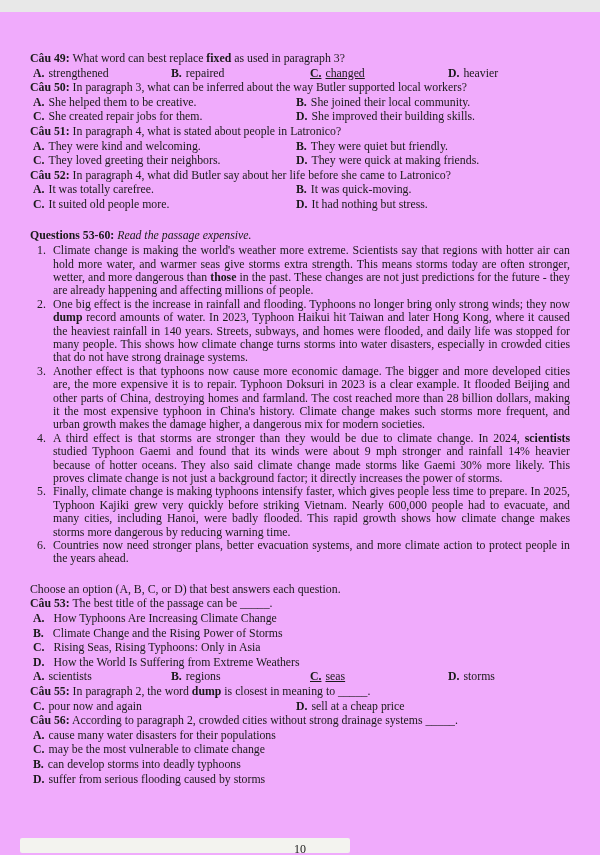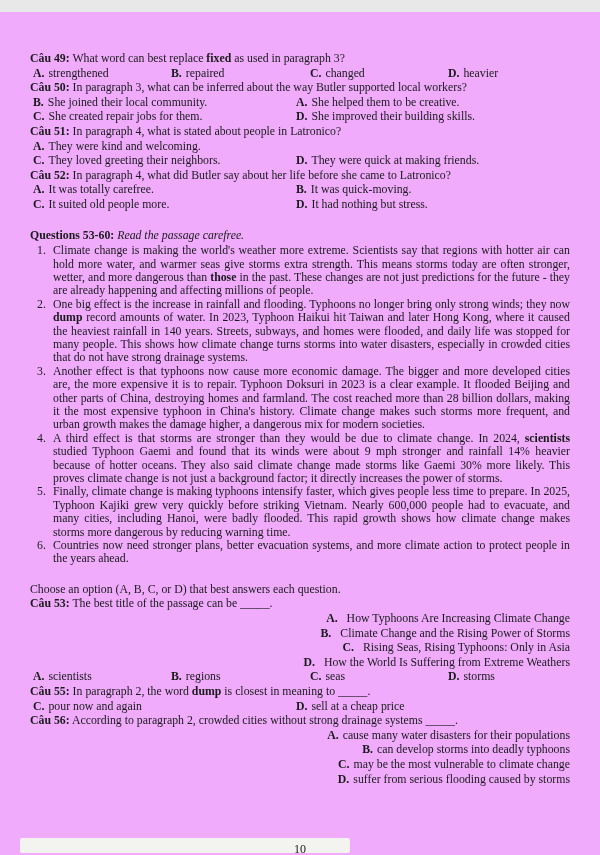--- a/index.html
+++ b/index.html
@@ -10,23 +10,23 @@
     font-family:"Liberation Serif", serif; font-size:11.8px;
     overflow:hidden;
   }
   .qblock { line-height:14.6px; }
   .b  { font-weight:bold; }
   .it { font-style:italic; }
   .opts { display:flex; padding-left:3px; line-height:14.6px;gap:16px; }
   .opts-4 .opt { flex:0 0 auto; white-space:nowrap; }
   .opts-4 .opt:nth-child(1) { width:122px; }
   .opts-4 .opt:nth-child(2) { width:123px; }
-  .opts-4 .opt:nth-child(3) { width:122px; }
+  .opts-4 .opt:nth-child(3) { width:122px;text-decoration:underline; }
   .opts-2 .opt:nth-child(1) { width:247px; flex:0 0 auto; }
-  .opt-line { padding-left:3px; line-height:14.6px;text-align:right; }
+  .opt-line { padding-left:3px; line-height:14.6px; }
   .ol { font-weight:bold; margin-right:4px; }
   .ol-wide { margin-right:9px; }
   .section-header { margin-top:16px; line-height:14.6px; }
   .passage { line-height:13.4px; margin-top:2px; }
   .p-item { position:relative; padding-left:23px; text-align:justify; }
   .p-num { position:absolute; left:7px; }
   .choose-line { margin-top:16px; line-height:14.6px; }
   .footer-pagenum { position:absolute; left:0; right:0; bottom:10px; text-align:center; font-size:12px; color:#1a1a1a; }
   .artifact { position:absolute; pointer-events:none; }
   .artifact-1 { left:18px; right:12px; bottom:3px; height:7px; background:#e9e9e5; border-radius:2px; }
@@ -40,48 +40,49 @@
   <div class="qblock"><span class="b">Câu 49:</span><span> What word can best replace </span><span class="b">fixed</span><span> as used in paragraph 3?</span></div>
   <div class="opts opts-4">
     <span class="opt"><span class="ol">A.</span><span>strengthened</span></span>
     <span class="opt"><span class="ol">B.</span><span>repaired</span></span>
     <span class="opt"><span class="ol">C.</span><span>changed</span></span>
     <span class="opt"><span class="ol">D.</span><span>heavier</span></span>
   </div>
 
   <div class="qblock"><span class="b">Câu 50:</span><span> In paragraph 3, what can be inferred about the way Butler supported local workers?</span></div>
   <div class="opts opts-2">
+    <span class="opt"><span class="ol">A.</span><span>She helped them to be creative.</span></span>
     <span class="opt"><span class="ol">B.</span><span>She joined their local community.</span></span>
-    <span class="opt"><span class="ol">A.</span><span>She helped them to be creative.</span></span>
   </div>
   <div class="opts opts-2">
     <span class="opt"><span class="ol">C.</span><span>She created repair jobs for them.</span></span>
     <span class="opt"><span class="ol">D.</span><span>She improved their building skills.</span></span>
   </div>
 
   <div class="qblock"><span class="b">Câu 51:</span><span> In paragraph 4, what is stated about people in Latronico?</span></div>
   <div class="opts opts-2">
     <span class="opt"><span class="ol">A.</span><span>They were kind and welcoming.</span></span>
+    <span class="opt"><span class="ol">B.</span><span>They were quiet but friendly.</span></span>
   </div>
   <div class="opts opts-2">
     <span class="opt"><span class="ol">C.</span><span>They loved greeting their neighbors.</span></span>
     <span class="opt"><span class="ol">D.</span><span>They were quick at making friends.</span></span>
   </div>
 
   <div class="qblock"><span class="b">Câu 52:</span><span> In paragraph 4, what did Butler say about her life before she came to Latronico?</span></div>
   <div class="opts opts-2">
     <span class="opt"><span class="ol">A.</span><span>It was totally carefree.</span></span>
     <span class="opt"><span class="ol">B.</span><span>It was quick-moving.</span></span>
   </div>
   <div class="opts opts-2">
     <span class="opt"><span class="ol">C.</span><span>It suited old people more.</span></span>
     <span class="opt"><span class="ol">D.</span><span>It had nothing but stress.</span></span>
   </div>
 
-  <div class="section-header"><span class="b">Questions 53-60:</span><span class="it"> Read the passage carefree.</span></div>
+  <div class="section-header"><span class="b">Questions 53-60:</span><span class="it"> Read the passage expensive.</span></div>
 
   <div class="passage">
     <div class="p-item"><span class="p-num">1.</span><span>Climate change is making the world's weather more extreme. Scientists say that regions with hotter air can hold more water, and warmer seas give storms extra strength. This means storms today are often stronger, wetter, and more dangerous than </span><span class="b">those</span><span> in the past. These changes are not just predictions for the future - they are already happening and affecting millions of people.</span></div>
     <div class="p-item"><span class="p-num">2.</span><span>One big effect is the increase in rainfall and flooding. Typhoons no longer bring only strong winds; they now </span><span class="b">dump</span><span> record amounts of water. In 2023, Typhoon Haikui hit Taiwan and later Hong Kong, where it caused the heaviest rainfall in 140 years. Streets, subways, and homes were flooded, and daily life was stopped for many people. This shows how climate change turns storms into water disasters, especially in crowded cities that do not have strong drainage systems.</span></div>
     <div class="p-item"><span class="p-num">3.</span><span>Another effect is that typhoons now cause more economic damage. The bigger and more developed cities are, the more expensive it is to repair. Typhoon Doksuri in 2023 is a clear example. It flooded Beijing and other parts of China, destroying homes and farmland. The cost reached more than 28 billion dollars, making it the most expensive typhoon in China's history. Climate change makes such storms more frequent, and urban growth makes the damage higher, a dangerous mix for modern societies.</span></div>
     <div class="p-item"><span class="p-num">4.</span><span>A third effect is that storms are stronger than they would be due to climate change. In 2024, </span><span class="b">scientists</span><span> studied Typhoon Gaemi and found that its winds were about 9 mph stronger and rainfall 14% heavier because of hotter oceans. They also said climate change made storms like Gaemi 30% more likely. This proves climate change is not just a background factor; it directly increases the power of storms.</span></div>
     <div class="p-item"><span class="p-num">5.</span><span>Finally, climate change is making typhoons intensify faster, which gives people less time to prepare. In 2025, Typhoon Kajiki grew very quickly before striking Vietnam. Nearly 600,000 people had to evacuate, and many cities, including Hanoi, were badly flooded. This rapid growth shows how climate change makes storms more dangerous by reducing warning time.</span></div>
     <div class="p-item"><span class="p-num">6.</span><span>Countries now need stronger plans, better evacuation systems, and more climate action to protect people in the years ahead.</span></div>
   </div>
 
@@ -101,21 +102,21 @@
   </div>
 
   <div class="qblock"><span class="b">Câu 55:</span><span> In paragraph 2, the word </span><span class="b">dump</span><span> is closest in meaning to _____.</span></div>
   <div class="opts opts-2">
     <span class="opt"><span class="ol">C.</span><span>pour now and again</span></span>
     <span class="opt"><span class="ol">D.</span><span>sell at a cheap price</span></span>
   </div>
 
   <div class="qblock"><span class="b">Câu 56:</span><span> According to paragraph 2, crowded cities without strong drainage systems _____.</span></div>
   <div class="opt-line"><span class="ol">A.</span><span>cause many water disasters for their populations</span></div>
+  <div class="opt-line"><span class="ol">C.</span><span>may be the most vulnerable to climate change</span></div>
   <div class="opt-line"><span class="ol">B.</span><span>can develop storms into deadly typhoons</span></div>
-  <div class="opt-line"><span class="ol">C.</span><span>may be the most vulnerable to climate change</span></div>
   <div class="opt-line"><span class="ol">D.</span><span>suffer from serious flooding caused by storms</span></div>
 
   <div class="artifact artifact-2"></div>
   <div class="artifact artifact-1"></div>
   <div class="footer-pagenum">10</div>
 
 </div>
 
 </body></html>

